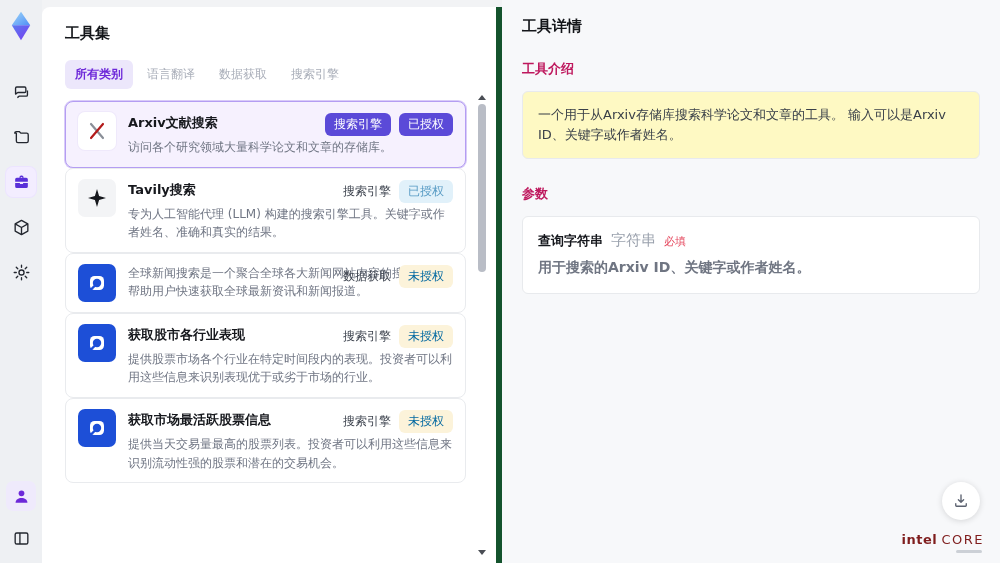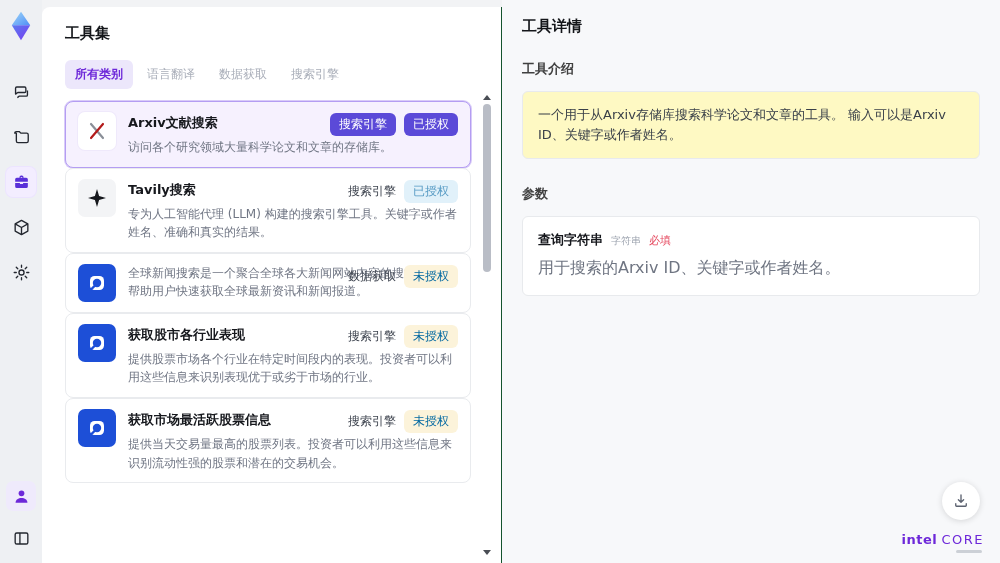--- a/index.html
+++ b/index.html
@@ -12,21 +12,21 @@
   .logo { width:34px; height:34px; margin-bottom:34px; }
   .rail-nav { display:flex; flex-direction:column; gap:15px; }
   .side-icon { width:30px; height:30px; border-radius:7px; display:grid; place-items:center; color:#23272f; cursor:pointer; }
   .side-icon svg { width:19px; height:19px; }
   .side-icon.active { background:#f3edff; color:#5a30d9; box-shadow:0 0 0 1px #ece4ff; }
   .rail-spacer { flex:1; }
   .rail-bottom { display:flex; flex-direction:column; gap:12px; align-items:center; }
   .side-icon.user { color:#6d28d9; background:#efeafc; }
 
   
-  .main-panel { width:460px; flex:none; background:#ffffff; margin-top:7px; border-right:1px solid #14532d; border-top-left-radius:8px; position:relative; overflow:hidden; }
+  .main-panel { width:460px; flex:none; background:#ffffff; margin-top:7px; border-right:6px solid #14532d; border-top-left-radius:8px; position:relative; overflow:hidden; }
   .panel-inner { padding:17px 30px 0 23px; height:100%; }
   .page-title { font-size:15px; font-weight:bold; color:#14161a; margin-bottom:17px; }
   .tabs { display:flex; gap:4px; margin-bottom:12px; }
   .tab { font-size:12px; color:#a9aeb9; padding:6px 10px; border-radius:6px; cursor:pointer; white-space:nowrap; }
   .tab.active { color:#6d28d9; background:#ece7fb; font-weight:bold; }
   .cards { display:flex; flex-direction:column; }
   .card { position:relative; background:#fff; border:1px solid #e9ebee; border-radius:8px; padding:10px 12px; display:flex; gap:12px; cursor:pointer; }
   .card.selected { background:#f6f1fe; border:1px solid #b49df2; box-shadow:0 0 0 1px #d9ccf8; }
   .tool-icon { width:38px; height:38px; border-radius:7px; flex:none; display:grid; place-items:center; }
   .icon-white { background:#ffffff; box-shadow:0 0 0 1px #efe9fb; }
@@ -46,32 +46,32 @@
   
   .scrollbar { position:absolute; top:88px; bottom:8px; right:9px; width:10px; display:flex; flex-direction:column; align-items:center; }
   .sb-up, .sb-down { width:0; height:0; border-left:4px solid transparent; border-right:4px solid transparent; cursor:pointer; }
   .sb-up { border-bottom:5px solid #4a4e55; }
   .sb-down { border-top:5px solid #4a4e55; margin-top:auto; }
   .sb-thumb { width:8px; height:168px; background:#b9bdc6; border-radius:4px; margin-top:4px; cursor:grab; }
 
   
   .details { flex:1; background:#f7f8fa; padding:17px 20px; position:relative; }
   .details-title { font-size:15px; font-weight:bold; color:#14161a; margin-bottom:24px; }
-  .section-heading { font-size:13px; font-weight:bold; color:#404040; margin-bottom:13px; }
+  .section-heading { font-size:13px; font-weight:bold; color:#be185d; margin-bottom:13px; }
   .info-card { background:#fef9c3; border:1px solid #e8eaed; border-radius:6px; padding:13px 15px; font-size:13px; color:#3a4049; line-height:1.55; margin-bottom:26px; }
   .param-card { background:#fff; border:1px solid #e8eaed; border-radius:6px; padding:14px 15px 16px; }
   .param-head { display:flex; gap:8px; align-items:baseline; margin-bottom:9px; }
   .param-name { font-size:13px; font-weight:bold; color:#16181d; }
-  .param-type { font-size:10px; color:#9aa1ad;text-align:right; }
+  .param-type { font-size:15px; color:#9aa1ad;text-align:right; }
   .param-required { font-size:11px; color:#e5495f; }
-  .param-desc { font-size:16px; color:#6f7582; }
+  .param-desc { font-size:14px; color:#6f7582;font-weight:bold; }
 
   .fab { position:absolute; right:20px; bottom:43px; width:38px; height:38px; border-radius:50%; background:#fff; box-shadow:0 1px 6px rgba(0,0,0,.14); display:grid; place-items:center; color:#5c6270; cursor:pointer; }
   .fab svg { width:18px; height:18px; }
-  .brand { position:absolute; right:16px; bottom:10px; text-align:right; color:#6d28d9; }
+  .brand { position:absolute; right:16px; bottom:10px; text-align:right; color:#7f1d1d; }
   .brand-line { font-size:13px; }
   .brand-intel { font-weight:bold; letter-spacing:.5px; }
   .brand-core { text-transform:uppercase; letter-spacing:1.5px; font-weight:400; }
   .brand-sub { width:26px; height:3px; background:#ccd0d6; border-radius:2px; margin:3px 2px 0 auto; }
 </style>
 </head>
 <body>
 
 <div class="app">
 

